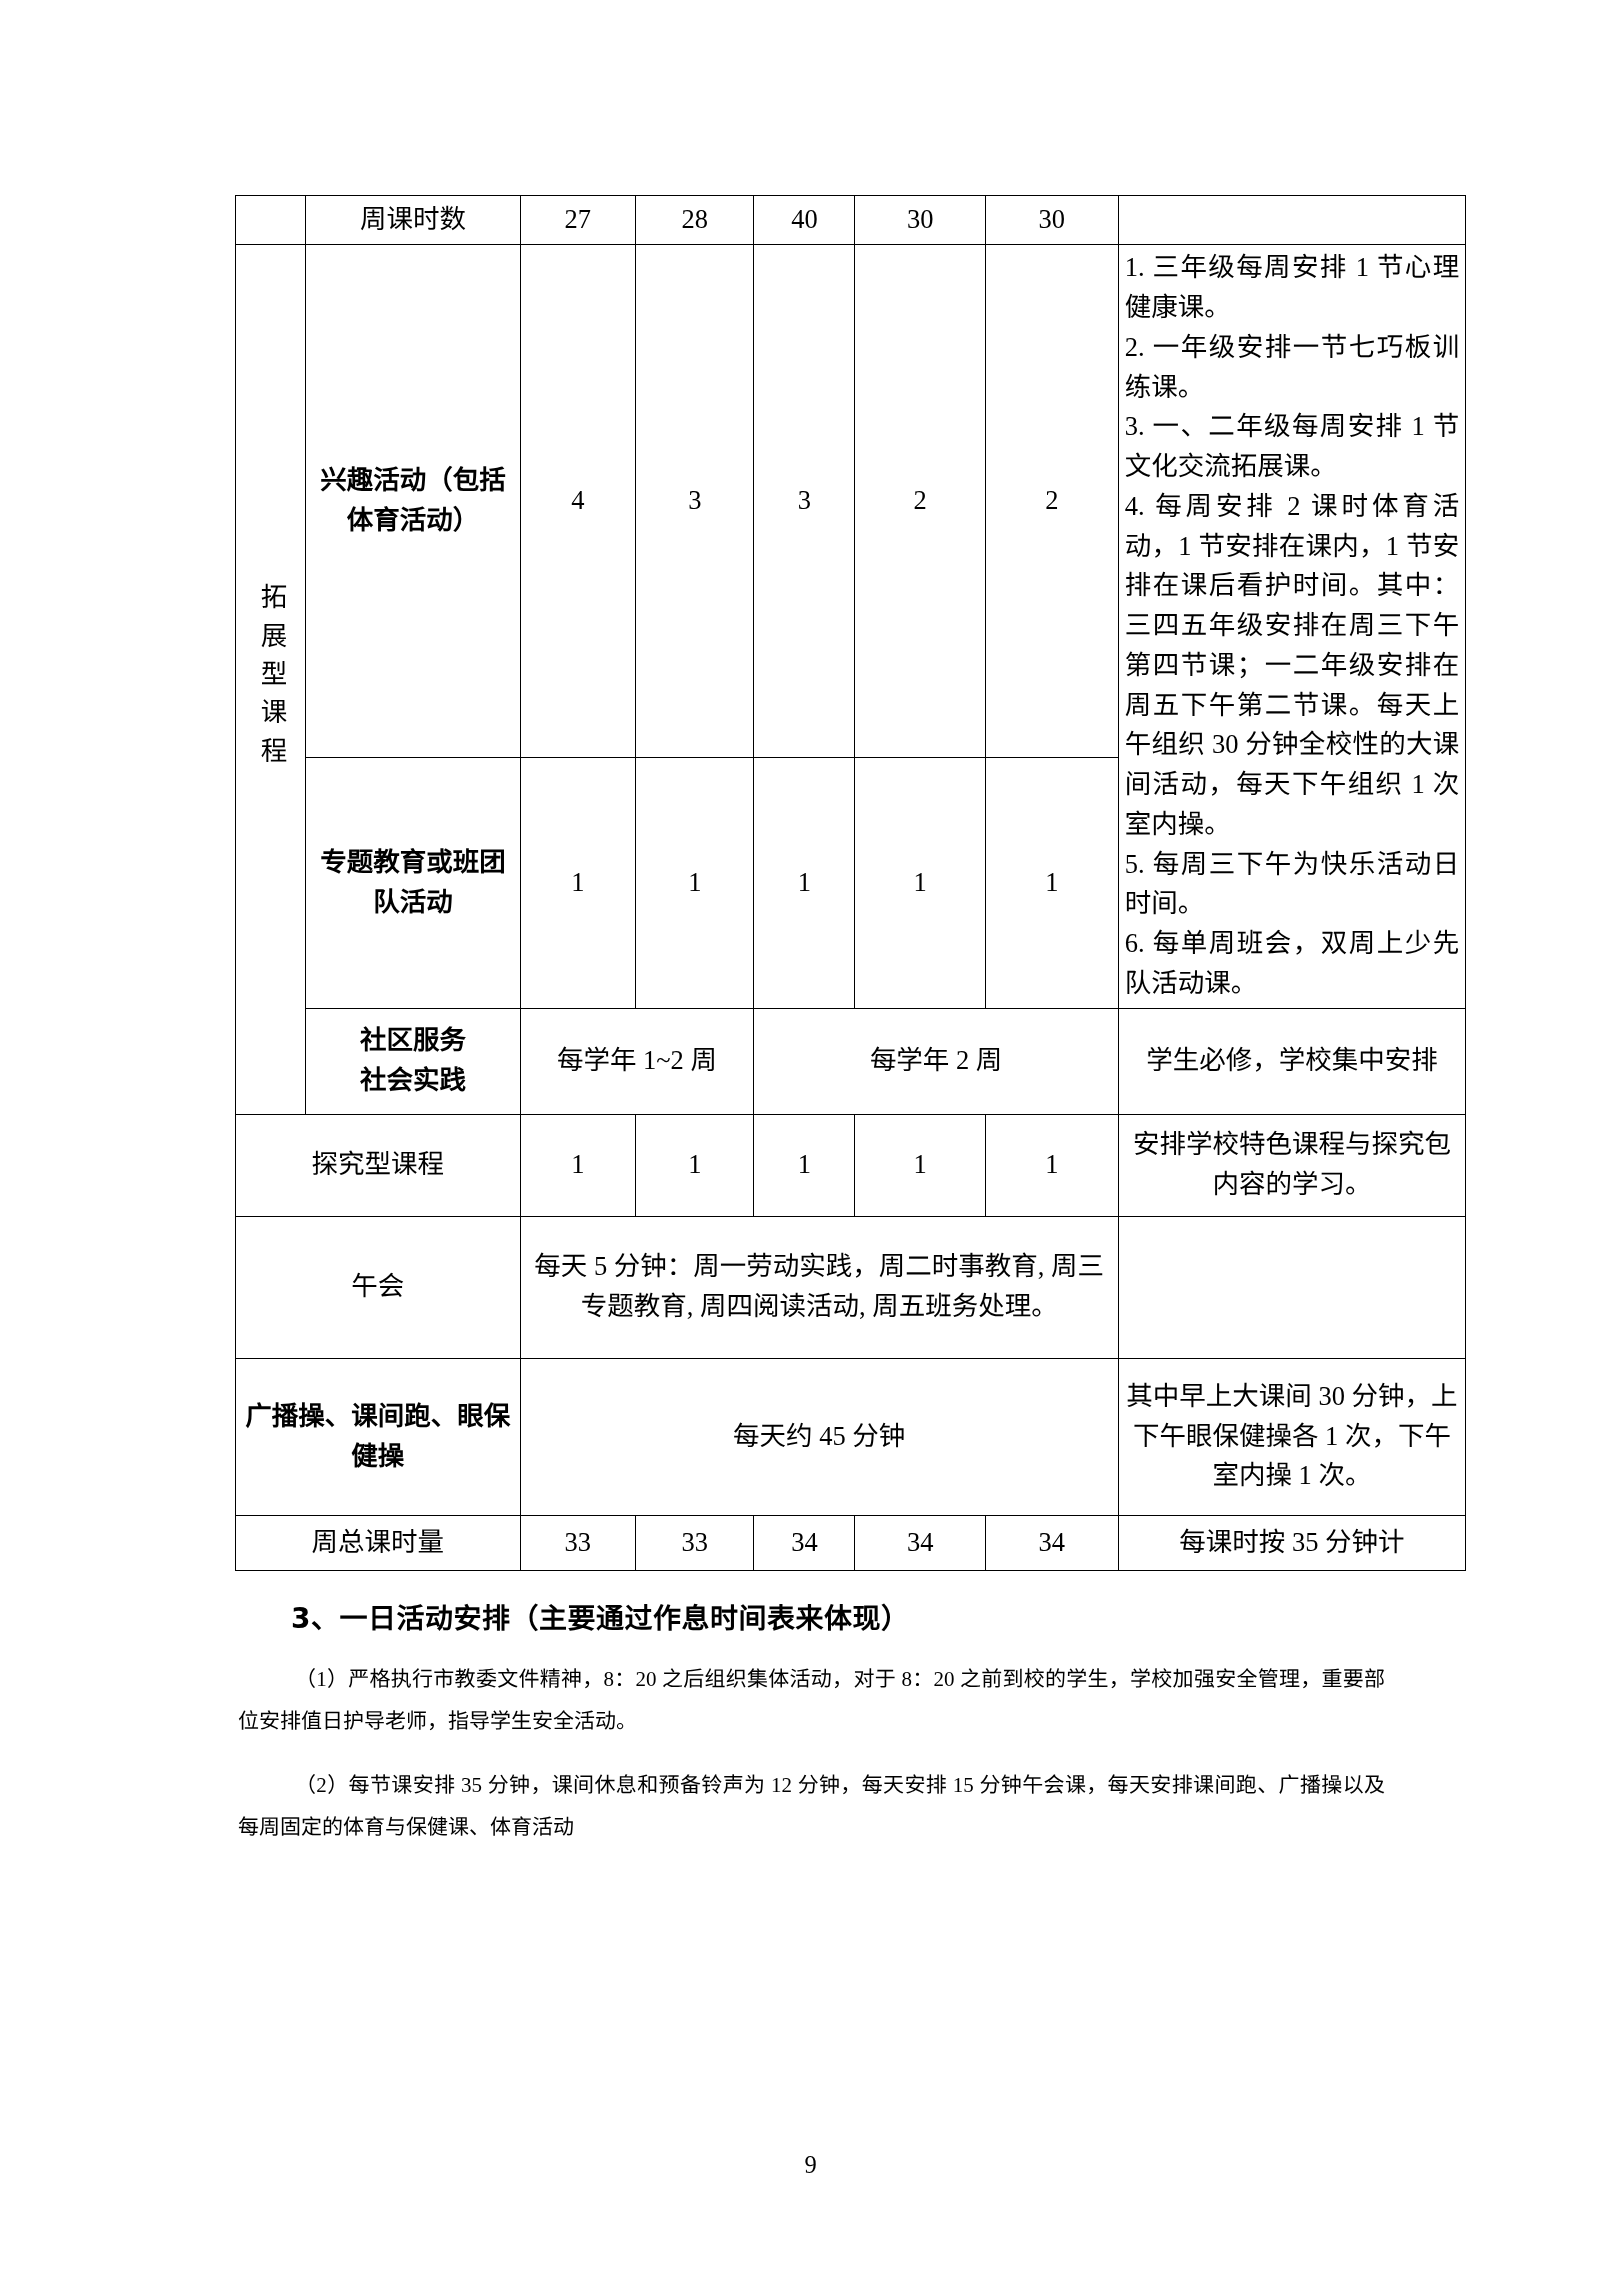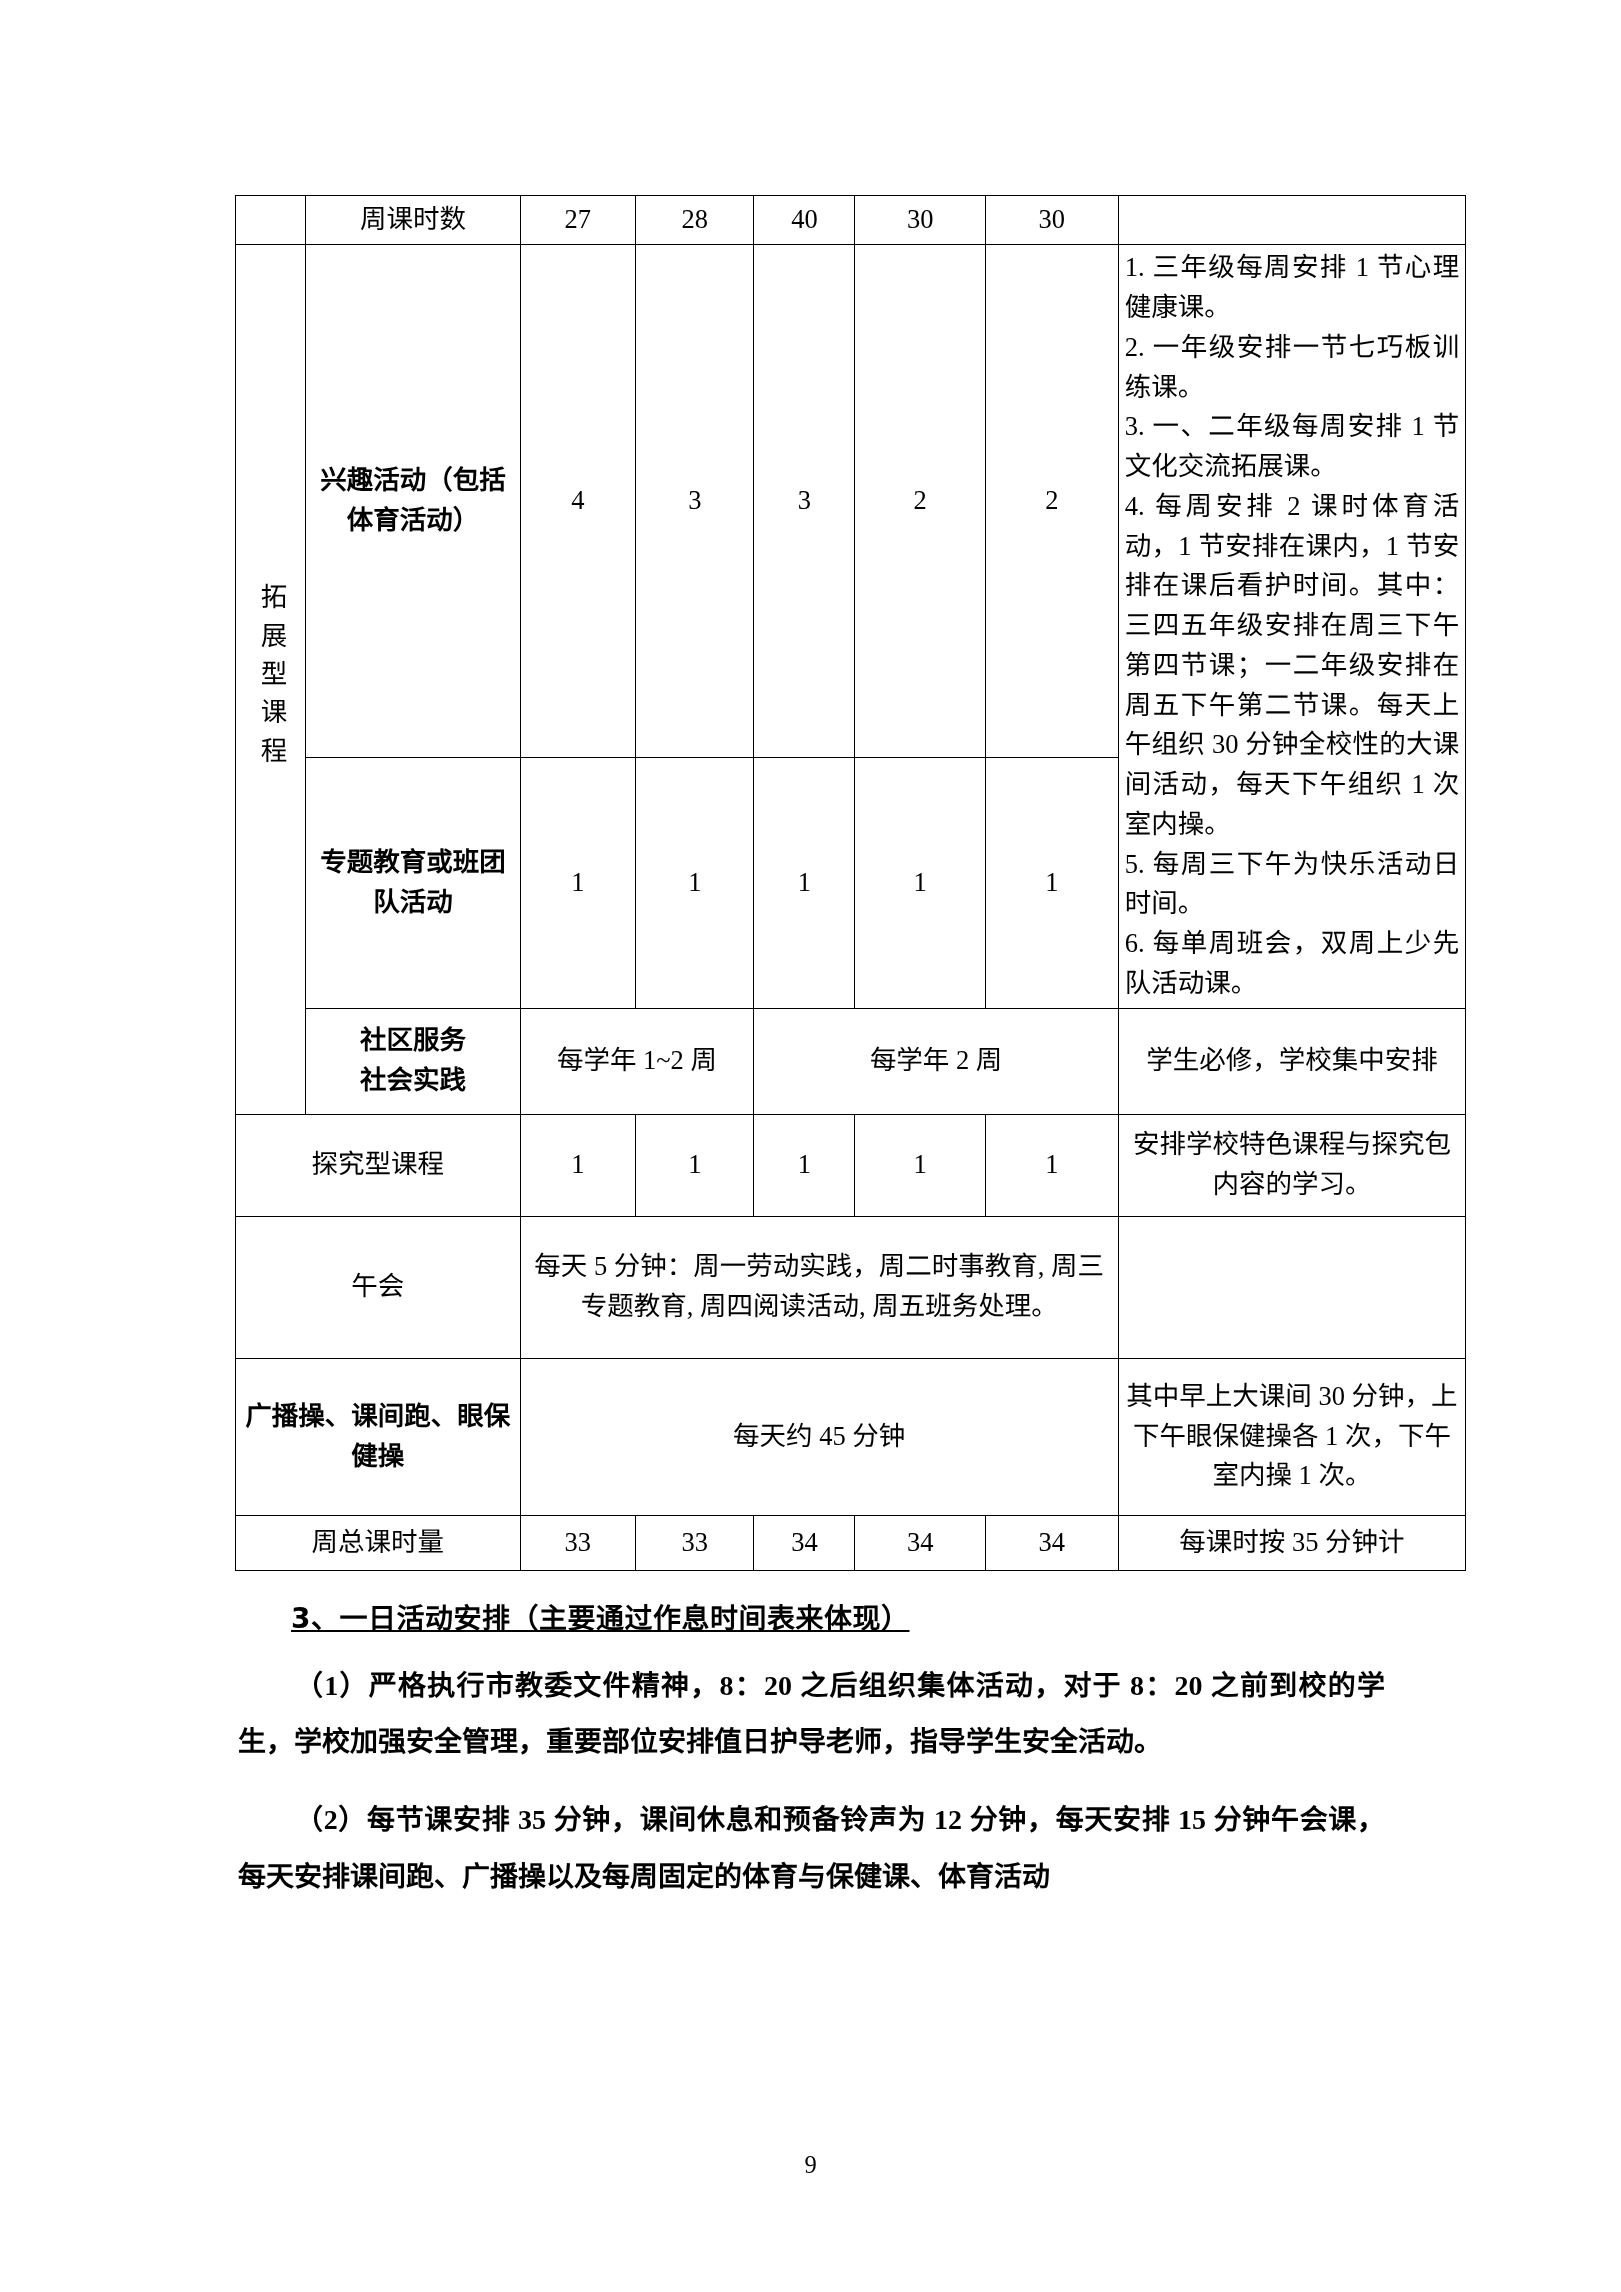--- a/index.html
+++ b/index.html
@@ -97,30 +97,28 @@
     text-align: center;
   }
 
   
   .heading3 {
     font-family: "DejaVu Sans", "Liberation Sans", sans-serif;
     font-weight: bold;
     font-size: 28px;
     margin: 25.5px 0 0 53px;
     letter-spacing: 0.5px;
-    text-decoration: underline;
   }
   p.para {
-    font-size: 28px;
+    font-size: 21px;
     line-height: 2.02;
     margin: 21.6px 0 0 0;
     text-align: justify;
     text-justify: inter-ideograph;
     text-indent: 0;
-    font-weight: bold;
   }
   p.para.indent { text-indent: 57px; }
 
   .page-number {
     position: absolute;
     left: 0;
     right: 0;
     top: 2142px;
     text-align: center;
     font-size: 24.5px;

